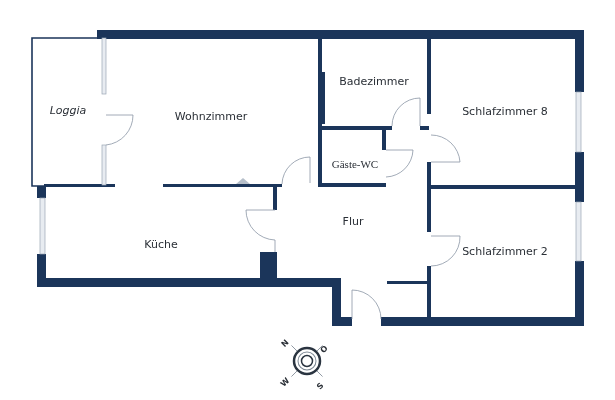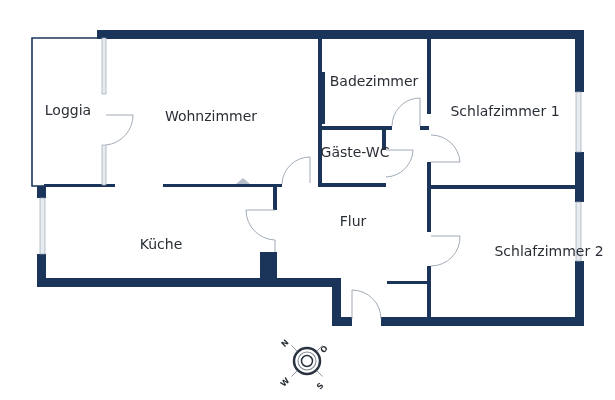--- a/index.html
+++ b/index.html
@@ -2,21 +2,21 @@
 <html><head>
 <meta charset="utf-8">
 <style>
   html, body { margin: 0; padding: 0; background: #ffffff; }
   body { width: 615px; height: 400px; position: relative; overflow: hidden; font-family: "DejaVu Sans", sans-serif; }
   svg { position: absolute; left: 0; top: 0; }
   .wall { fill: #1b355a; }
   .thin { stroke: #1b355a; stroke-width: 1.6; fill: none; }
   .win { fill: #e8ecf1; stroke: #9aa6b4; stroke-width: 0.7; }
   .door { stroke: #8a96a4; stroke-width: 0.8; fill: none; }
-  .label { position: absolute; font-size: 14px; color: #2a2f36; white-space: nowrap; transform: translate(-50%, -50%); }
+  .label { position: absolute; font-size: 11px; color: #2a2f36; white-space: nowrap; transform: translate(-50%, -50%); }
   .compass-letter { font-size: 8px; font-weight: bold; fill: #2a2f36; font-family: "DejaVu Sans", sans-serif; }
 </style>
 </head>
 <body>
 
 <svg width="615" height="400" viewBox="0 0 615 400">
 
   <path class="thin" d="M99 38 H32 V186 H44"></path>
 
   <rect class="wall" x="97" y="30" width="487" height="9"></rect>
@@ -78,20 +78,20 @@
     <circle r="13" fill="#fff" stroke="#2a3440" stroke-width="2.5"></circle>
     <circle r="9" fill="#fff" stroke="#7d8894" stroke-width="1"></circle>
     <circle r="5.5" fill="#fff" stroke="#2a3440" stroke-width="1.5"></circle>
   </g>
   <text class="compass-letter" x="287" y="345" text-anchor="middle" transform="rotate(-45 287 345)" id="cn">N</text>
   <text class="compass-letter" x="326" y="351" text-anchor="middle" transform="rotate(-45 326 351)" id="co">O</text>
   <text class="compass-letter" x="287" y="384" text-anchor="middle" transform="rotate(-45 287 384)" id="cw">W</text>
   <text class="compass-letter" x="322" y="388" text-anchor="middle" transform="rotate(-45 322 388)" id="cs">S</text>
 </svg>
 
-<div class="label" style="left:68px; top:110px;">Loggia</div>
+<div class="label" style="left:68px; top:110px;font-style:italic;">Loggia</div>
 <div class="label" style="left:211px; top:116px;">Wohnzimmer</div>
 <div class="label" style="left:374px; top:81px;">Badezimmer</div>
-<div class="label" style="left:355px; top:152px;">Gäste-WC</div>
-<div class="label" style="left:505px; top:111px;">Schlafzimmer 1</div>
+<div class="label" style="left:355px; top:164px;font-family:Liberation Serif, serif;">Gäste-WC</div>
+<div class="label" style="left:505px; top:111px;">Schlafzimmer 8</div>
 <div class="label" style="left:161px; top:244px;">Küche</div>
 <div class="label" style="left:353px; top:221px;">Flur</div>
-<div class="label" style="left:505px; top:251px;margin-left:44px;">Schlafzimmer 2</div>
+<div class="label" style="left:505px; top:251px;">Schlafzimmer 2</div>
 
 </body></html>

